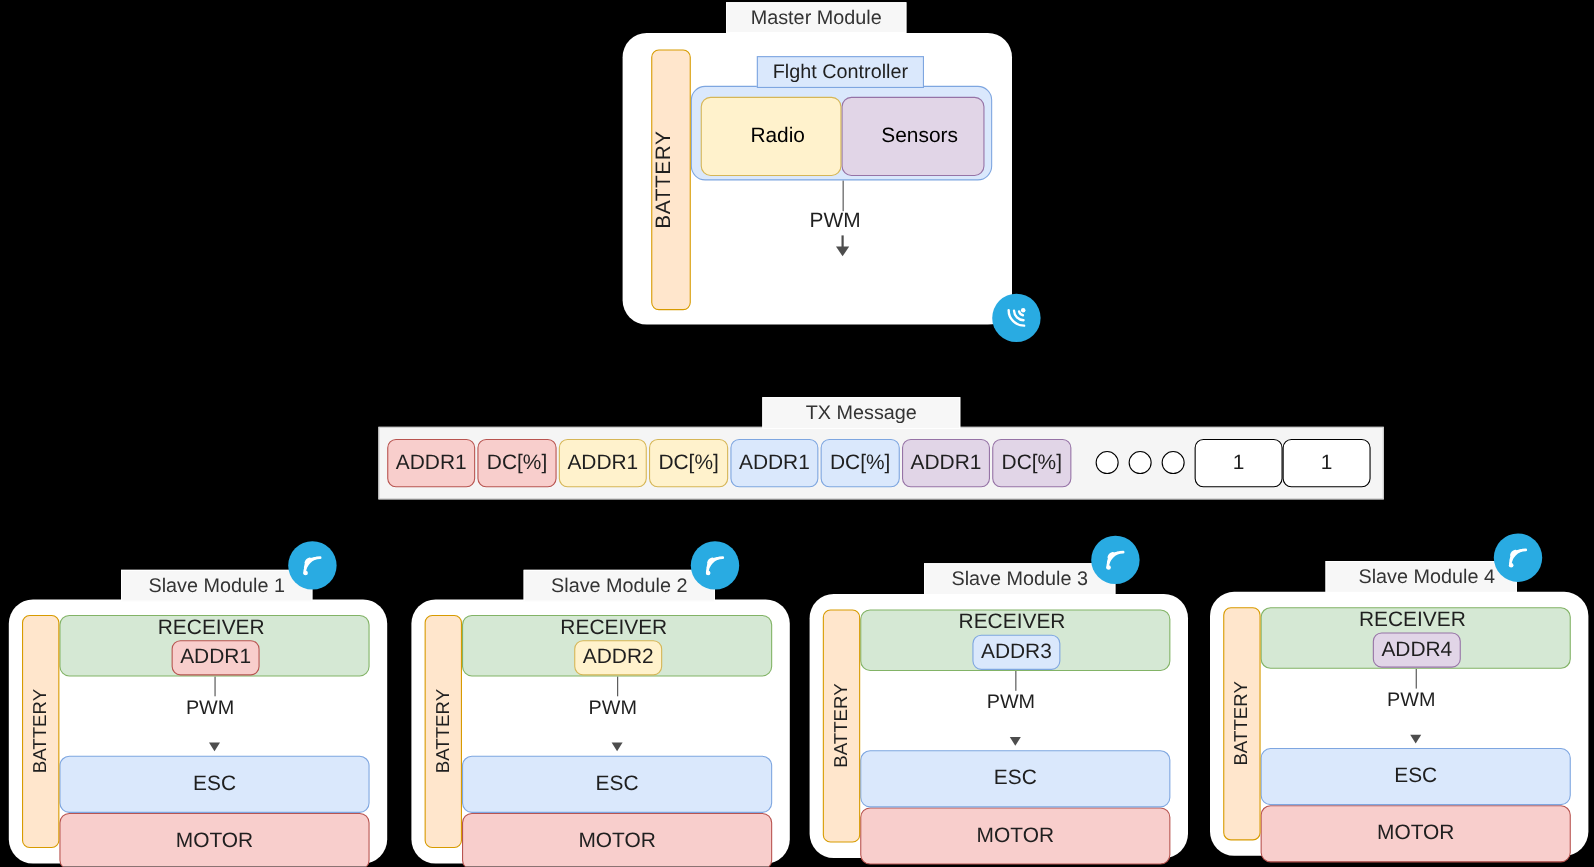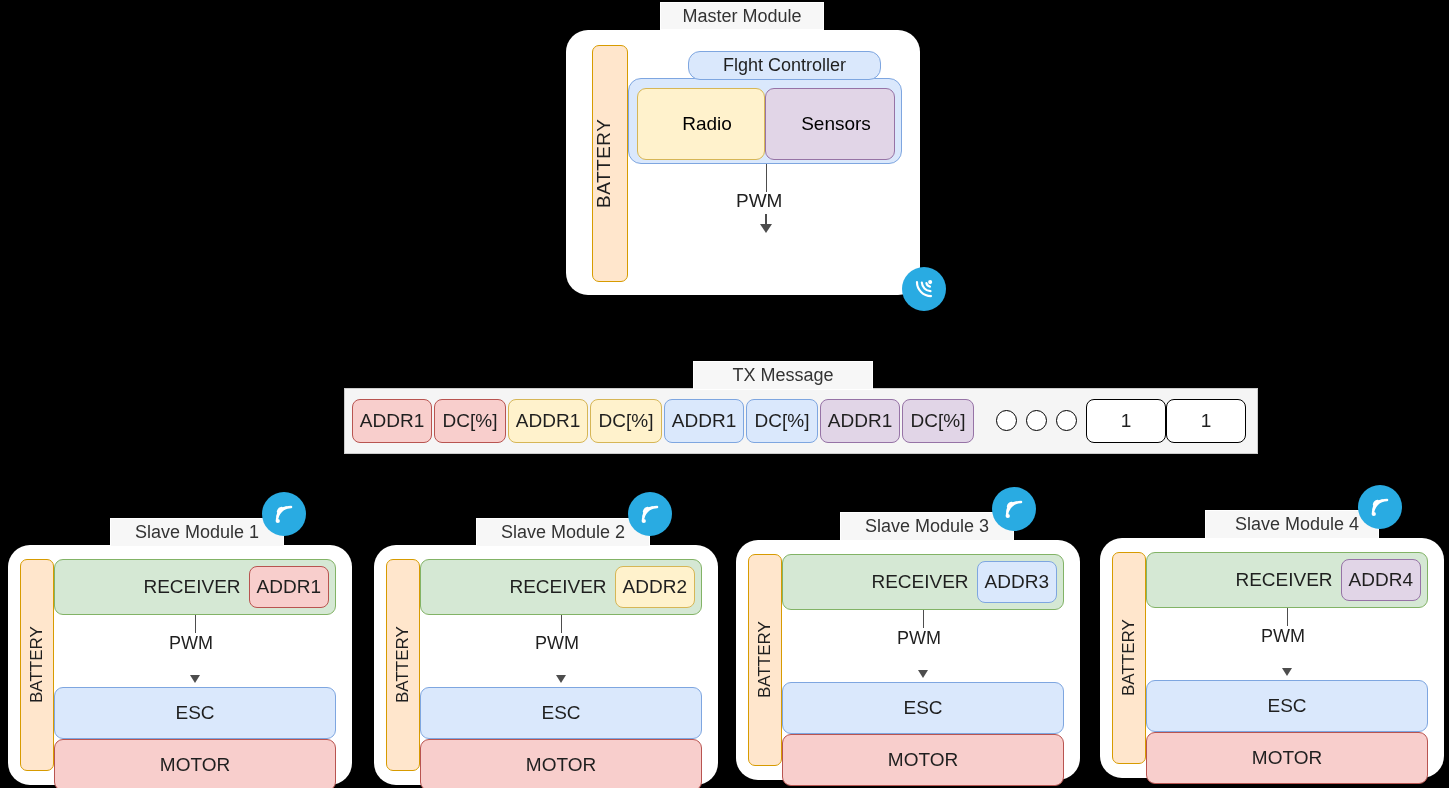--- a/index.html
+++ b/index.html
@@ -36,22 +36,22 @@
     writing-mode:vertical-rl;transform:rotate(180deg);
     font-size:19px;letter-spacing:.5px;color:#1f1f1f;
   }
   #master-battery{left:592px;top:45px;width:36px;height:237px;z-index:12;}
 
   #fc-container{
     left:628px;top:78px;width:274px;height:86px;
     background:#dae8fc;border:1px solid #7ea6e0;border-radius:13px;z-index:10;
   }
   #fc-label{
-    left:688px;top:51px;width:193px;height:29px;
-    background:#dae8fc;border:1px solid #7ea6e0;border-radius:12px;
+    left:688px;top:51px;width:152px;height:29px;
+    background:#dae8fc;border:1px solid #7ea6e0;border-radius:0;
     font-size:18px;z-index:30;color:#1f1f1f;
   }
   #radio-box{
     left:637px;top:88px;width:128px;height:72px;
     background:#fff2cc;border:1px solid #d6b656;border-radius:9px;
     font-size:19px;z-index:14;
   }
   #sensors-box{
     left:765px;top:88px;width:130px;height:72px;
     background:#e1d5e7;border:1px solid #9673a6;border-radius:9px;
@@ -103,21 +103,21 @@
   .slave-shell{position:absolute;background:#ffffff;border-radius:22px;}
   .s-battery{
     position:absolute;background:#ffe6cc;border:1px solid #d79b00;border-radius:7px;
     writing-mode:vertical-rl;transform:rotate(180deg);box-sizing:border-box;
     display:flex;align-items:center;justify-content:center;
     font-size:17px;color:#1f1f1f;z-index:12;
   }
   .s-receiver{
     position:absolute;box-sizing:border-box;background:#d5e8d4;border:1px solid #82b366;
     border-radius:9px;display:flex;align-items:center;justify-content:flex-end;
-    font-size:19px;color:#1f1f1f;z-index:11;padding-right:6px;
+    font-size:19px;color:#1f1f1f;z-index:11;padding-right:6px;flex-direction:column;
   }
   .s-addr{
     box-sizing:border-box;height:42px;min-width:76px;padding:0 7px;
     display:flex;align-items:center;justify-content:center;border-radius:8px;
     font-size:19px;margin-left:8px;
   }
   .s-esc{
     position:absolute;box-sizing:border-box;background:#dae8fc;border:1px solid #7ea6e0;
     border-radius:9px;display:flex;align-items:center;justify-content:center;
     font-size:19px;color:#1f1f1f;z-index:11;

